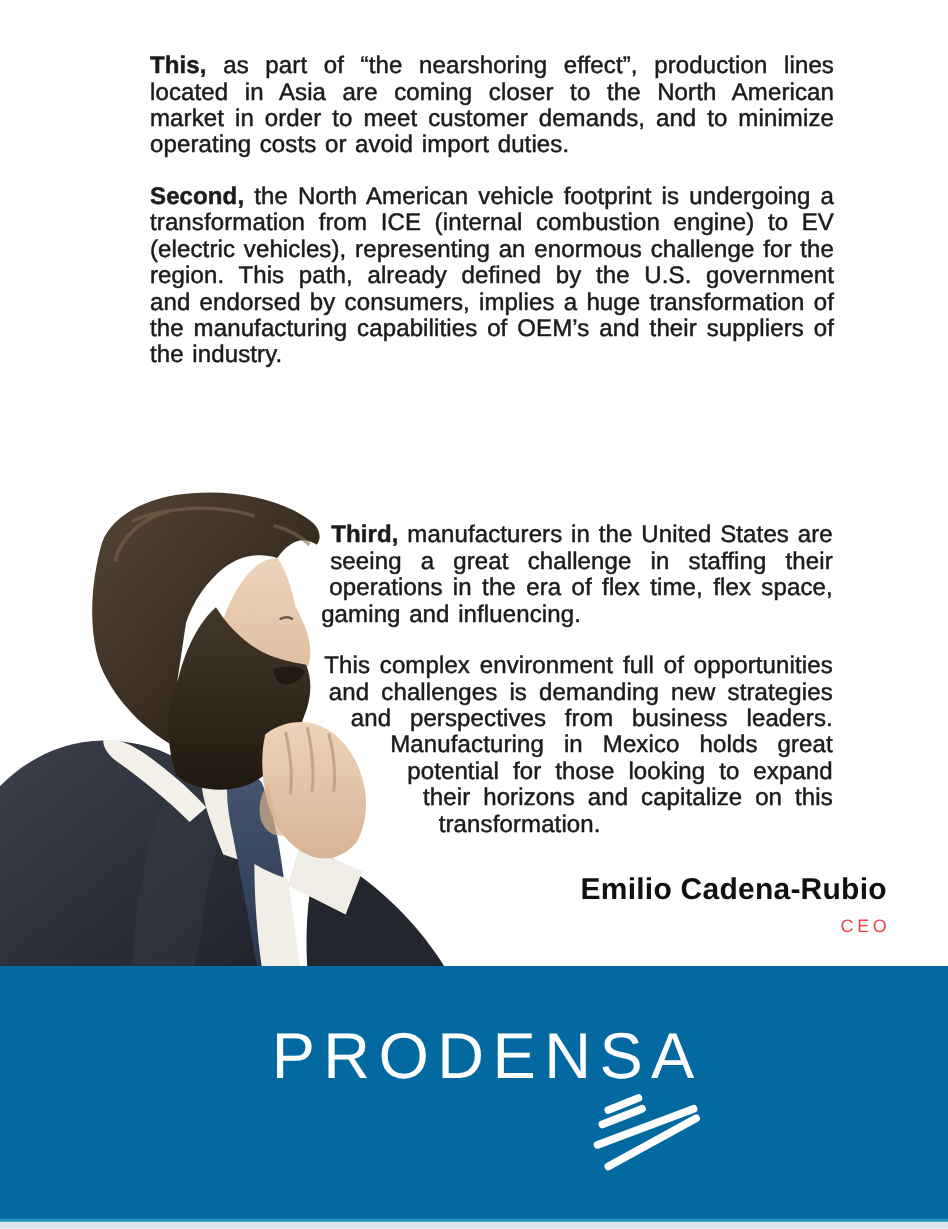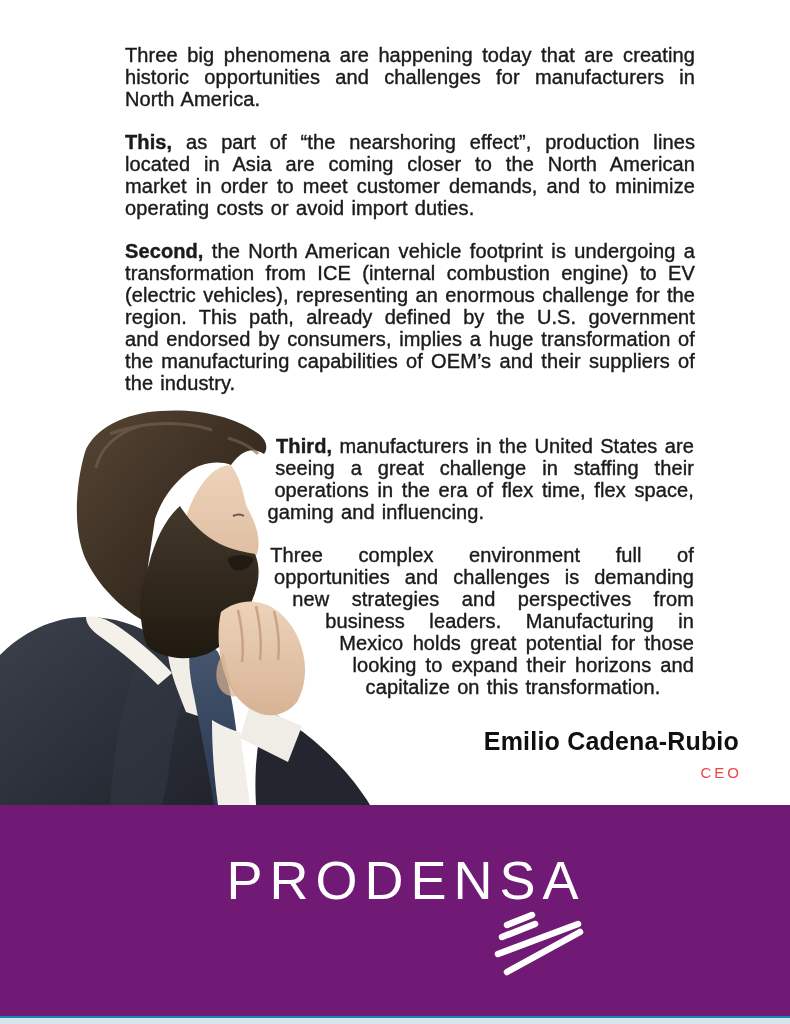--- a/index.html
+++ b/index.html
@@ -30,21 +30,21 @@
   .author{position:absolute;top:724px;right:51px;text-align:right;}
   .author-name{
     font-size:25px;font-weight:700;color:#101010;letter-spacing:0.2px;
     line-height:34px;
   }
   .author-title{
     font-size:15px;font-weight:400;color:#ef4444;
     letter-spacing:3px;margin-top:6px;margin-right:-3px;
   }
   
-  .footer{position:absolute;left:0;top:805px;width:790px;height:211px;background:#701a75;}
+  .footer{position:absolute;left:0;top:805px;width:790px;height:211px;background:#0369a1;}
   .brand{
     position:absolute;top:48px;left:0;width:100%;box-sizing:border-box;
     padding-left:22px;text-align:center;color:#ffffff;
     font-size:54px;font-weight:400;letter-spacing:7px;line-height:54px;
   }
   .slashes{position:absolute;left:490px;top:100px;width:100px;height:80px;}
   .bottom-strip{
     position:absolute;left:0;top:1016px;width:790px;height:8px;
     box-sizing:border-box;background:#d8e4ea;border-top:2px solid #1088b6;
   }
@@ -100,29 +100,28 @@
     <path fill="#f0ede6" d="M250,296 L302,318 L288,354 L240,330 Z"></path>
 
     <g>
       <path fill="url(#skinG)" d="M221,204 C236,192 257,190 273,200 C289,210 299,227 303,245 C307,262 305,280 297,294 C288,305 274,310 261,306 C246,301 234,289 227,272 C219,253 216,226 221,204 Z"></path>
       <path stroke="#c69f7f" stroke-width="2.5" fill="none" opacity="0.9" d="M238,202 C242,220 244,238 242,254 M256,198 C260,216 262,234 260,252 M274,203 C278,219 280,236 278,252"></path>
       <path fill="#d8b08d" opacity="0.7" d="M224,244 C218,252 215,262 217,274 C220,284 228,290 237,288 C230,276 226,260 224,244 Z"></path>
     </g>
   </svg>
 
   <div class="col-top">
-    <p class="para"><span class="lead"></span><span>Three big phenomena are happening today that are creating historic opportunities and challenges for manufacturers in North America.</span></p>
     <p class="para"><span class="lead">This,</span><span> as part of “the nearshoring effect”, production lines located in Asia are coming closer to the North American market in order to meet customer demands, and to minimize operating costs or avoid import duties.</span></p>
     <p class="para"><span class="lead">Second,</span><span> the North American vehicle footprint is undergoing a transformation from ICE (internal combustion engine) to EV (electric vehicles), representing an enormous challenge for the region. This path, already defined by the U.S. government and endorsed by consumers, implies a huge transformation of the manufacturing capabilities of OEM’s and their suppliers of the industry.</span></p>
   </div>
 
   <div class="wrap-section">
     <div class="wrap-spacer" aria-hidden="true"></div>
     <p class="para"><span class="lead">Third,</span><span> manufacturers in the United States are seeing a great challenge in staffing their operations in the era of flex time, flex space, gaming and influencing.</span></p>
-    <p class="para"><span class="lead"></span><span>Three complex environment full of opportunities and challenges is demanding new strategies and perspectives from business leaders. Manufacturing in Mexico holds great potential for those looking to expand their horizons and capitalize on this transformation.</span></p>
+    <p class="para"><span class="lead"></span><span>This complex environment full of opportunities and challenges is demanding new strategies and perspectives from business leaders. Manufacturing in Mexico holds great potential for those looking to expand their horizons and capitalize on this transformation.</span></p>
   </div>
 
   <div class="author">
     <div class="author-name">Emilio Cadena-Rubio</div>
     <div class="author-title">CEO</div>
   </div>
 
   <div class="footer">
     <div class="brand">PRODENSA</div>
     <svg class="slashes" viewBox="0 0 100 80" aria-hidden="true">

